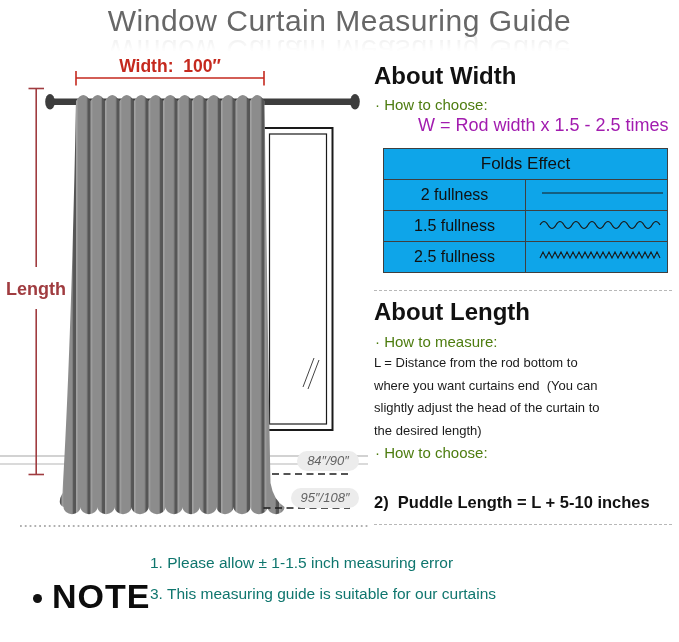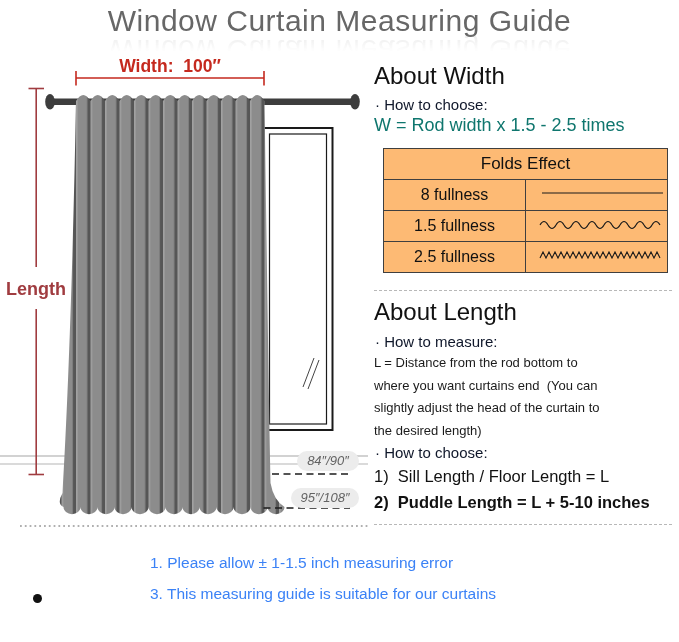--- a/index.html
+++ b/index.html
@@ -5,35 +5,35 @@
   html,body{margin:0;padding:0;background:#fff;}
   .page{position:relative;width:679px;height:642px;background:#fff;overflow:hidden;
         font-family:"Liberation Sans", sans-serif;color:#1a1a1a;}
   .abs{position:absolute;}
   .title{top:4px;left:0;width:679px;text-align:center;font-size:30px;font-weight:400;
          color:#676767;letter-spacing:0.5px;white-space:pre;}
   .title.reflection{top:33px;transform:scaleY(-1);opacity:0.20;color:#8a8a8a;
          -webkit-mask-image:linear-gradient(to top, rgba(0,0,0,.9) 0%, transparent 55%);
          mask-image:linear-gradient(to top, rgba(0,0,0,.9) 0%, transparent 55%);}
   .illustration{left:0;top:55px;}
-  .h2{font-size:24px;font-weight:400;color:#111;white-space:pre;}
-  .hint{font-size:15px;color:#0f172a;white-space:pre;}
-  .formula{font-size:18px;color:#0f766e;white-space:pre;}
+  .h2{font-size:24px;font-weight:700;color:#111;white-space:pre;}
+  .hint{font-size:15px;color:#4d7c0f;white-space:pre;}
+  .formula{font-size:18px;color:#a21caf;white-space:pre;margin-left:44px;}
   .bodytext{font-size:13px;line-height:22.5px;color:#1b1b1b;white-space:pre;}
   .option{font-size:16.5px;color:#111;white-space:pre;}
   .divider{border-top:1.5px dashed #b8b8b8;height:0;}
-  table.folds{border-collapse:collapse;width:285px;table-layout:fixed;background:#fdba74;}
+  table.folds{border-collapse:collapse;width:285px;table-layout:fixed;background:#0ea5e9;}
   table.folds th, table.folds td{border:1px solid #3f3f3f;padding:0;height:30px;
          text-align:center;vertical-align:middle;font-weight:400;}
   table.folds th{font-size:17px;color:#111;}
   table.folds td.lbl{width:130px;font-size:16px;color:#111;}
   table.folds td.fx{width:155px;}
   .note-dot{left:33px;top:594px;width:9px;height:9px;border-radius:50%;background:#111;}
   .note-label{left:52px;top:577px;font-size:34px;font-weight:700;color:#0c0c0c;letter-spacing:1px;white-space:pre;}
-  .note-line{font-size:15.5px;line-height:19px;color:#3b82f6;margin-bottom:12px;white-space:pre;}
+  .note-line{font-size:15.5px;line-height:19px;color:#0f766e;margin-bottom:12px;white-space:pre;}
   .svgtext-red{font-size:17.5px;font-weight:700;}
   .svgtext-maroon{font-size:18px;font-weight:700;}
   .badge-text{font-size:13px;font-style:italic;fill:#636363;}
 </style>
 </head>
 <body>
 
 <div class="page">
 
   <div class="abs title">Window Curtain Measuring Guide</div>
@@ -115,21 +115,21 @@
   <div class="abs formula" style="left:374px;top:115px;">W = Rod width x 1.5 - 2.5 times</div>
 
   <table class="abs folds" style="left:383px;top:148px;">
     <thead>
       <tr>
           <th colspan="2">Folds Effect</th>
         </tr>
     </thead>
     <tbody>
       <tr>
-        <td class="lbl">8 fullness</td>
+        <td class="lbl">2 fullness</td>
         <td class="fx">
           <svg width="153" height="24" viewBox="0 0 153 24">
             <line x1="16" y1="12" x2="137" y2="12" stroke="#1a1a1a" stroke-width="1.2"></line>
           </svg>
         </td>
       </tr>
       <tr>
         <td class="lbl">1.5 fullness</td>
         <td class="fx">
           <svg width="153" height="24" viewBox="0 0 153 24">
@@ -150,24 +150,24 @@
 
   <div class="abs divider" style="left:374px;top:290px;width:298px;"></div>
 
   <div class="abs hint" style="left:375px;top:333px;">· How to measure:</div>
   <div class="abs h2" style="left:374px;top:298px;">About Length</div>
   <div class="abs bodytext" style="left:374px;top:352px;">L = Distance from the rod bottom to
 where you want curtains end  (You can
 slightly adjust the head of the curtain to
 the desired length)</div>
   <div class="abs hint" style="left:375px;top:444px;">· How to choose:</div>
-  <div class="abs option" style="left:374px;top:467px;">1)  Sill Length / Floor Length = L</div>
   <div class="abs option" style="left:374px;top:493px;font-weight:bold;">2)  Puddle Length = L + 5-10 inches</div>
 
   <div class="abs divider" style="left:374px;top:524px;width:298px;"></div>
 
   <div class="abs note-dot"></div>
+  <div class="abs note-label">NOTE</div>
   <div class="abs" style="left:150px;top:553px;">
     <div class="note-line">1. Please allow ± 1-1.5 inch measuring error</div>
     <div class="note-line">3. This measuring guide is suitable for our curtains</div>
   </div>
 
 </div>
 
 </body></html>

